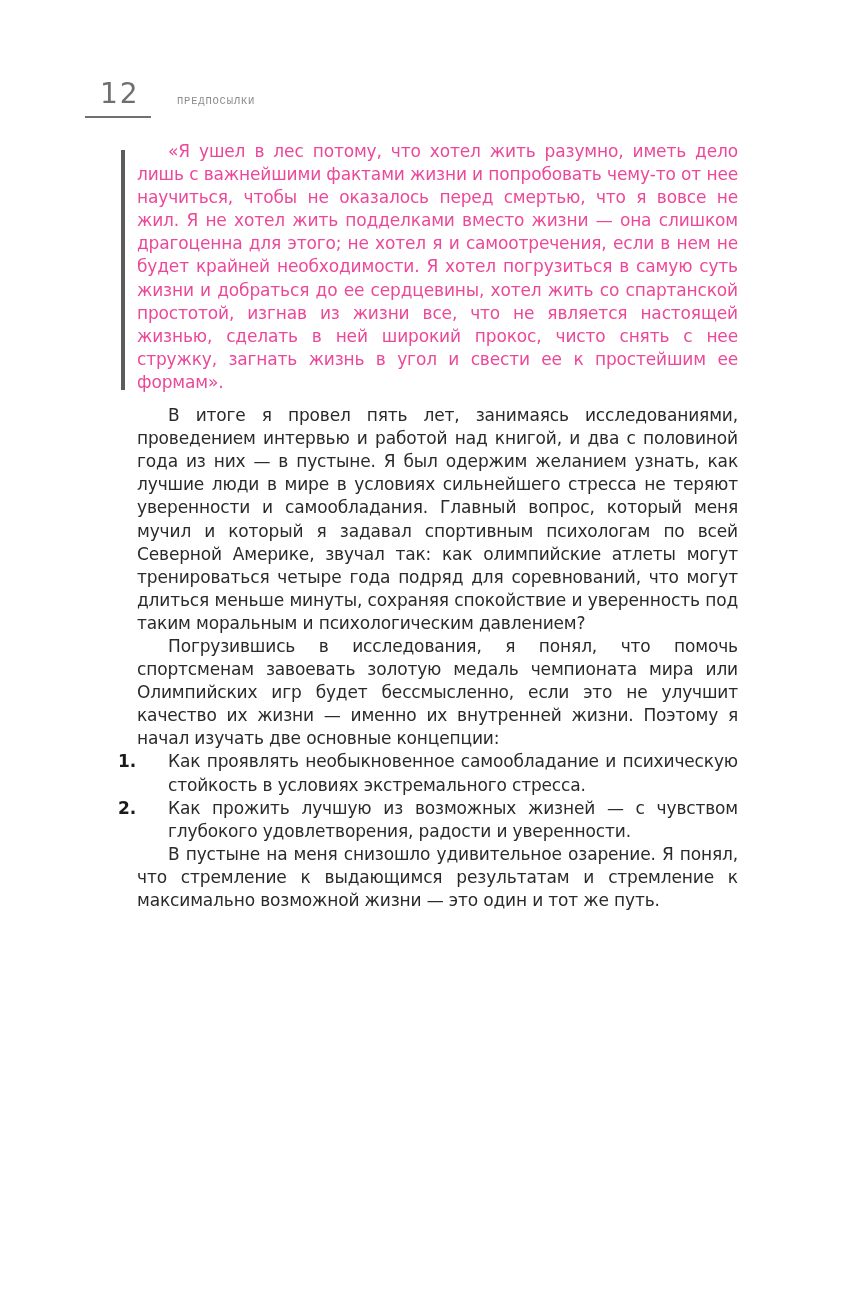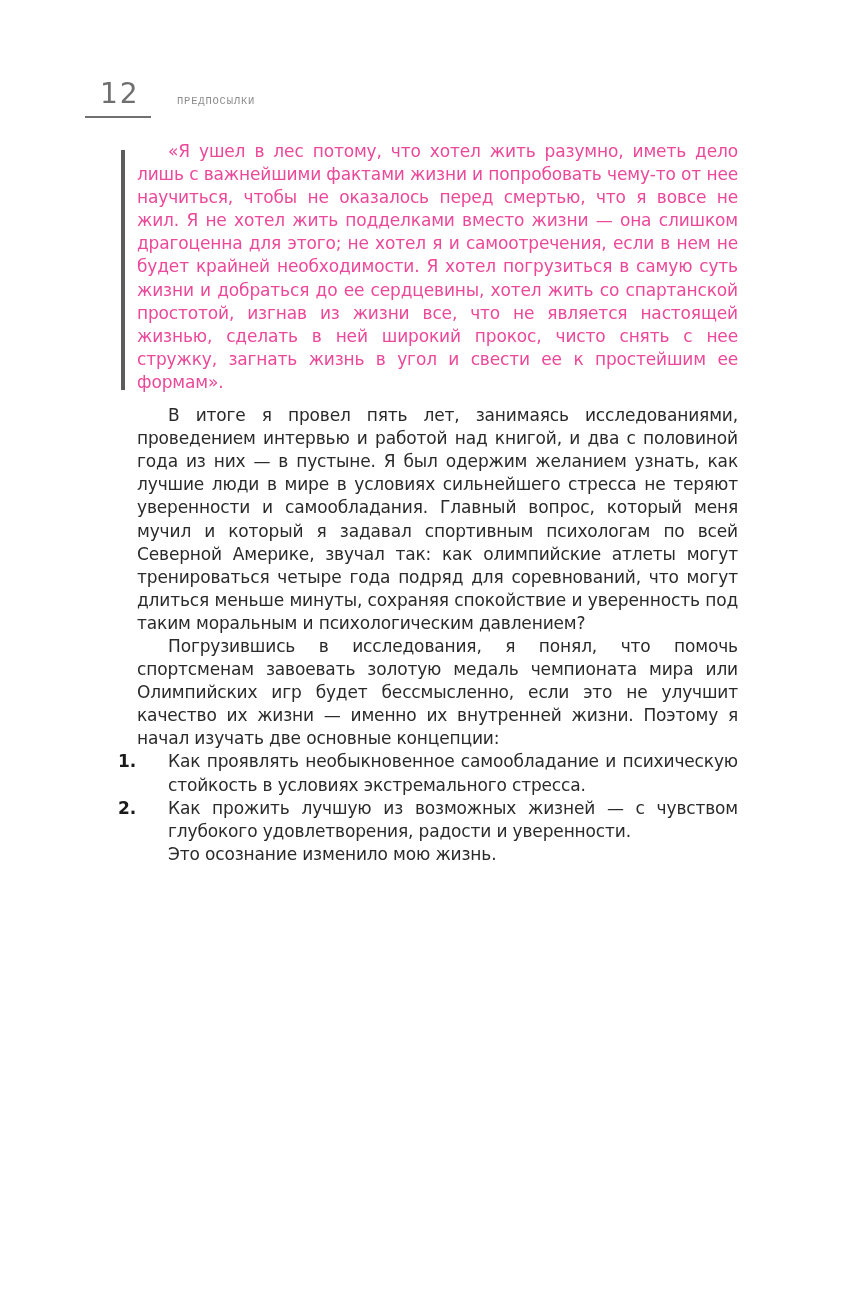--- a/index.html
+++ b/index.html
@@ -116,15 +116,15 @@
     <li>
       <span class="num">1.</span>
       <span class="ltext">Как проявлять необыкновенное самообладание и психическую стойкость в условиях экстремального стресса.</span>
     </li>
     <li>
       <span class="num">2.</span>
       <span class="ltext">Как прожить лучшую из возможных жизней — с чувством глубокого удовлетворения, радости и уверенности.</span>
     </li>
   </ul>
 
-  <p>Это осознание изменило мою жизнь.</p>
+  <p>В пустыне на меня снизошло удивительное озарение. Я понял, что стремление к выдающимся результатам и стремление к максимально возможной жизни — это один и тот же путь.</p>
 
 </div>
 
 </body></html>

